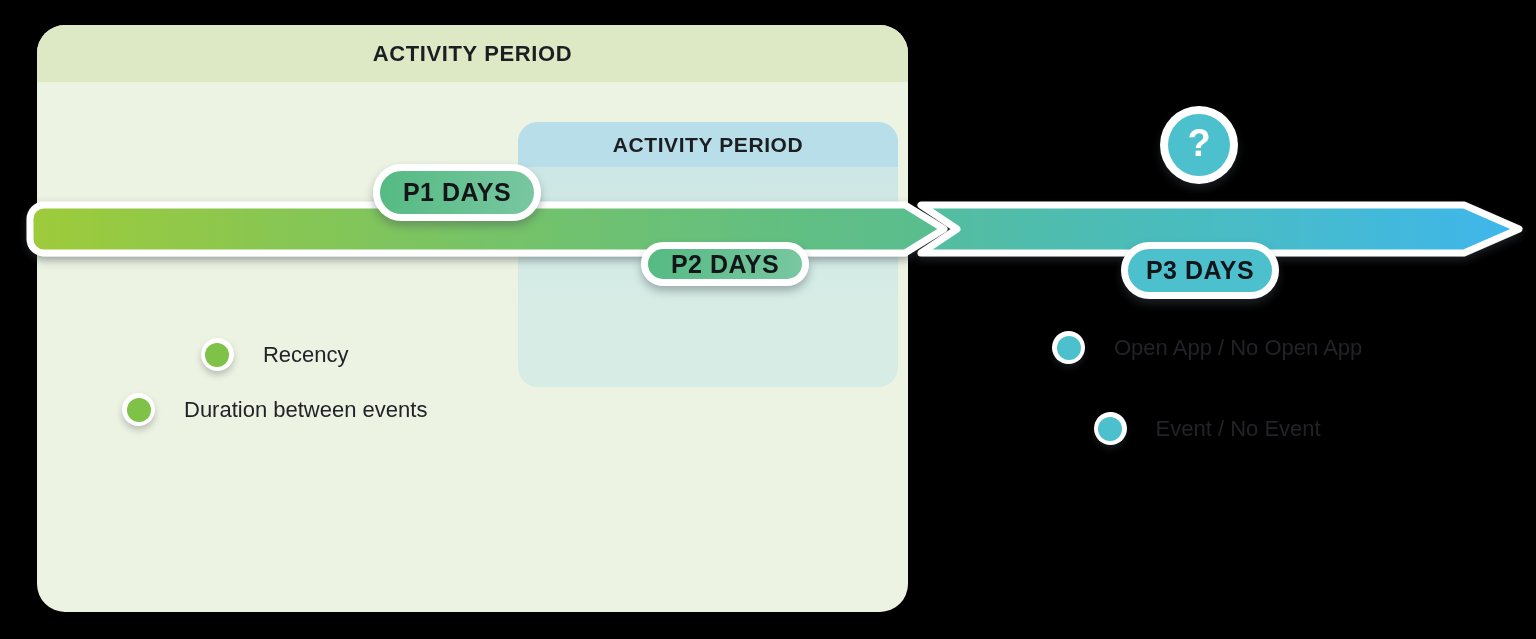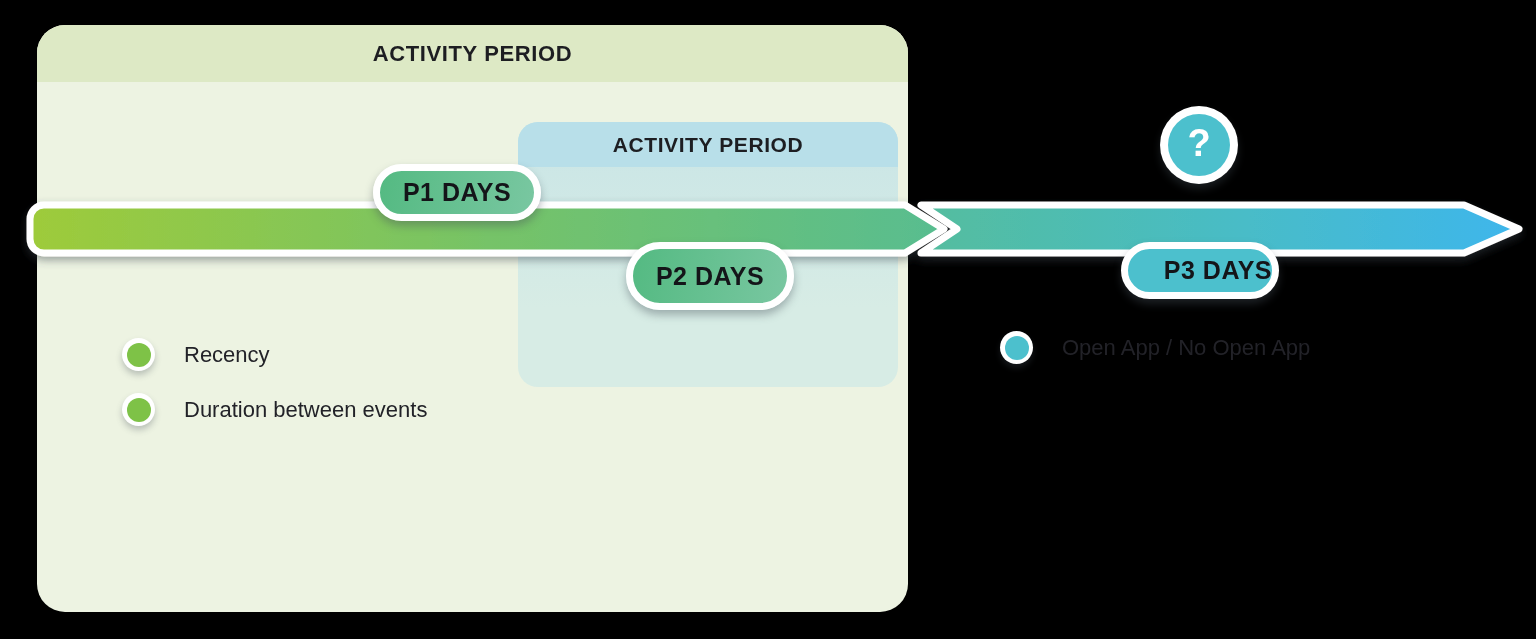--- a/index.html
+++ b/index.html
@@ -34,37 +34,37 @@
 
   .pill{
     position:absolute;box-sizing:border-box;border:7px solid #fff;border-radius:999px;
     display:flex;align-items:center;justify-content:center;
     font-weight:700;font-size:25px;letter-spacing:.5px;color:#141519;
     box-shadow:0 5px 9px rgba(70,80,90,.40);
   }
   .pill-green{background:linear-gradient(100deg,var(--pill-green-1,#54ba82),var(--pill-green-2,#79c7a1));}
   .pill-teal{background:var(--teal-accent,#4cc0cd);}
   #pill-p1{left:373px;top:164px;width:168px;height:57px;}
-  #pill-p2{left:626px;top:242px;width:168px;height:68px;}
-  #pill-p3{left:1121px;top:242px;width:158px;height:57px;justify-content:flex-end;}
+  #pill-p2{left:641px;top:242px;width:168px;height:44px;}
+  #pill-p3{left:1121px;top:242px;width:158px;height:57px;}
 
   #question-badge{
     position:absolute;left:1160px;top:106px;width:78px;height:78px;border-radius:50%;
     background:#fff;display:flex;align-items:center;justify-content:center;
     box-shadow:0 5px 9px rgba(70,80,90,.35);
   }
   #question-badge .q-inner{
     width:62px;height:62px;border-radius:50%;background:var(--teal-accent,#4cc0cd);
     color:#fff;font-weight:700;font-size:38px;line-height:1;
     display:flex;align-items:center;justify-content:center;padding-bottom:4px;box-sizing:border-box;
   }
 
-  .bullet-list{position:absolute;display:flex;flex-direction:column;gap:22px;}
+  .bullet-list{position:absolute;display:flex;flex-direction:column;gap:22px;align-items:center;}
   #features-list{left:122px;top:338px;}
-  #outcomes-list{left:1000px;top:331px;gap:48px;}
+  #outcomes-list{left:1052px;top:331px;gap:48px;}
   .bullet-row{display:flex;align-items:center;gap:29px;height:33px;}
   .bullet{
     width:33px;height:33px;border-radius:50%;background:#fff;flex:0 0 auto;
     display:flex;align-items:center;justify-content:center;
     box-shadow:0 4px 6px rgba(70,80,90,.30);
   }
   .bullet-inner{width:24px;height:24px;border-radius:50%;}
   .bullet-inner.green{background:var(--green-bullet,#7ec247);}
   .bullet-inner.teal{background:var(--teal-accent,#4cc0cd);}
   .bullet-label{font-size:22px;color:#222228;white-space:nowrap;}
@@ -134,15 +134,21 @@
     </div>
   </div>
 
   <div id="outcomes-list" class="bullet-list">
     <div class="bullet-row">
       <span class="bullet">
           <span class="bullet-inner teal"></span>
         </span>
       <span class="bullet-label">Open App / No Open App</span>
     </div>
+    <div class="bullet-row">
+      <span class="bullet">
+          <span class="bullet-inner teal"></span>
+        </span>
+      <span class="bullet-label">Event / No Event</span>
+    </div>
   </div>
 
 </div>
 
 </body></html>

